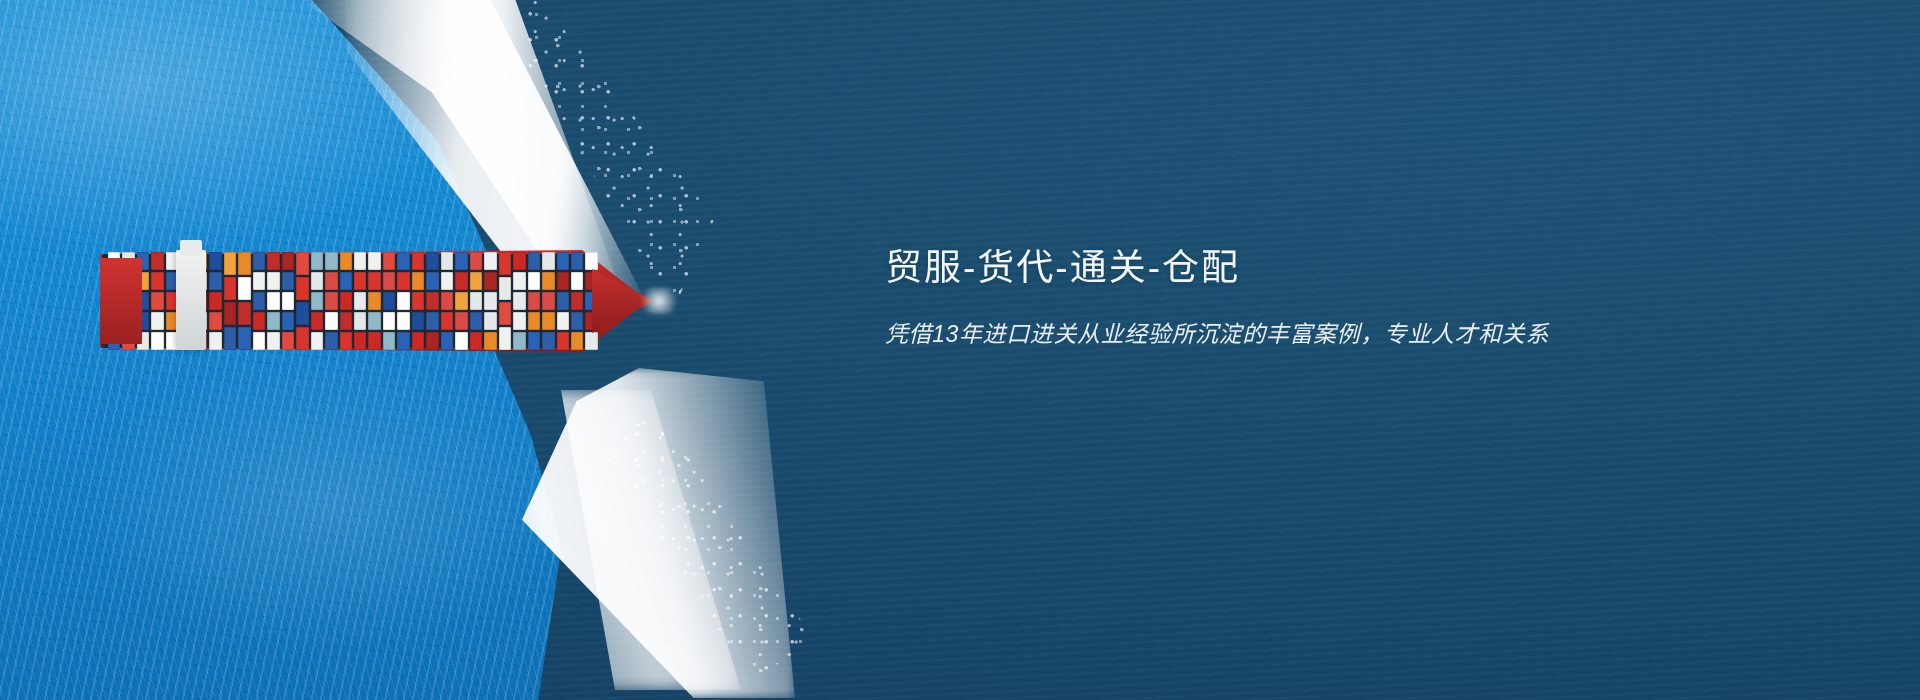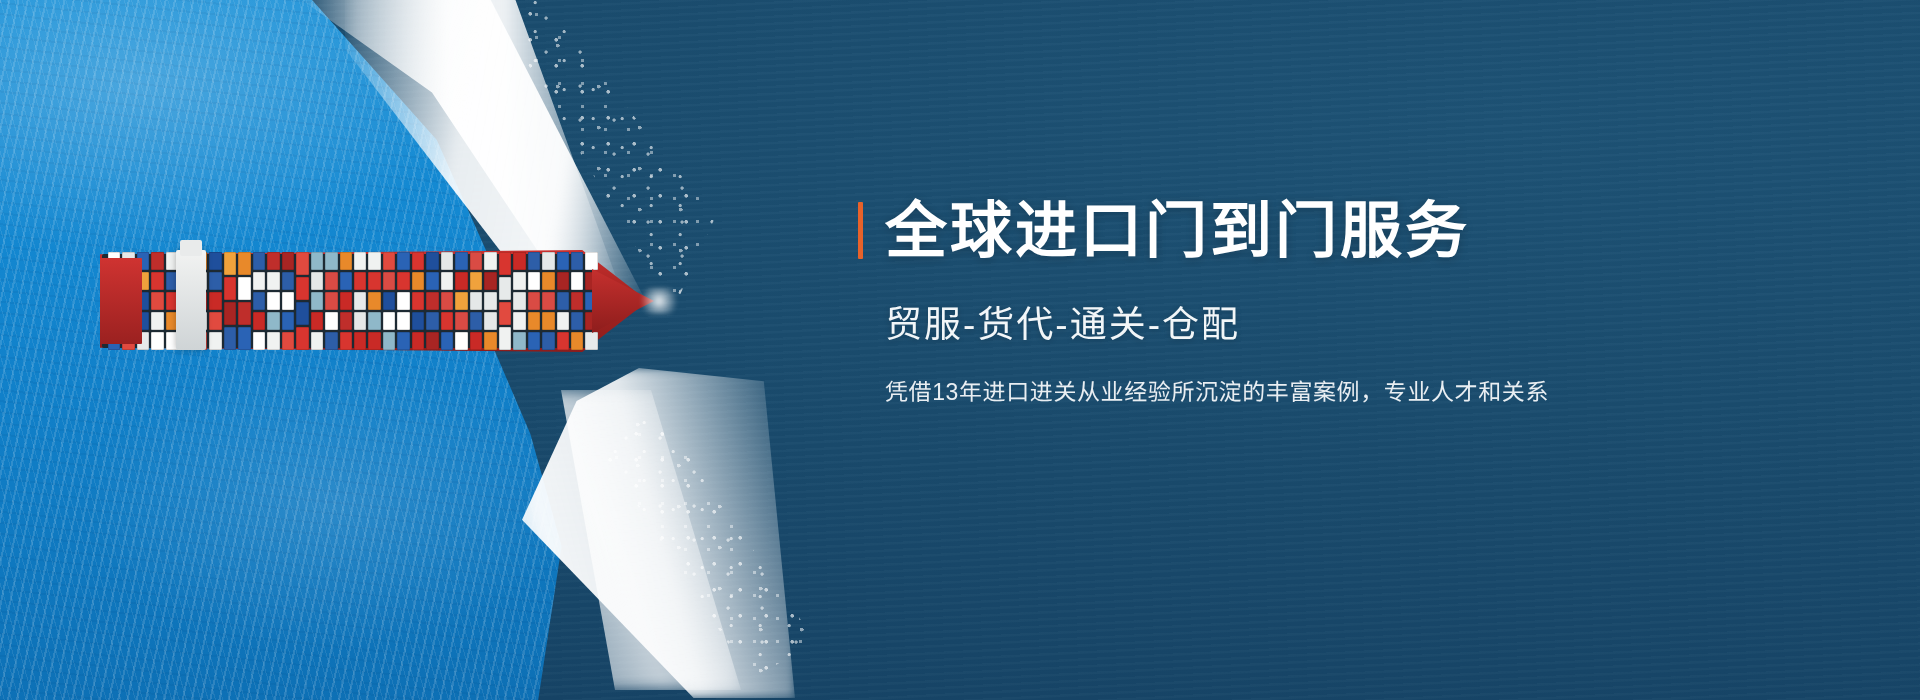--- a/index.html
+++ b/index.html
@@ -223,20 +223,21 @@
     white-space:nowrap;
     text-shadow:0 1px 6px rgba(0,0,0,.2);
   }
   .desc{
     margin:26px 0 0 27px;
     font-size:23px;
     line-height:1.62;
     color:#e9eef2;
     letter-spacing:.6px;
     max-width:880px;
+    font-style:italic;
   }
   .desc-line{display:block; white-space:nowrap;}
 </style>
 </head>
 <body>
 
 <div class="banner">
 
   <div class="ocean-dark"></div>
   <div class="ocean-bright"></div>
@@ -491,21 +492,20 @@
     <div class="stern-blocks"></div>
     <div class="bridge"></div>
     <div class="bridge-top"></div>
     <div class="bow"></div>
     <div class="bow-foam"></div>
   </div>
 
   <div class="content">
     <div class="headline-row">
       <div class="accent-bar"></div>
-      <h1 class="headline">全球进口门到门服务</h1>
     </div>
     <div class="subhead">贸服-货代-通关-仓配</div>
     <div class="desc">
       <span class="desc-line">凭借13年进口进关从业经验所沉淀的丰富案例，专业人才和关系</span>
     </div>
   </div>
 
 </div>
 
 </body></html>

